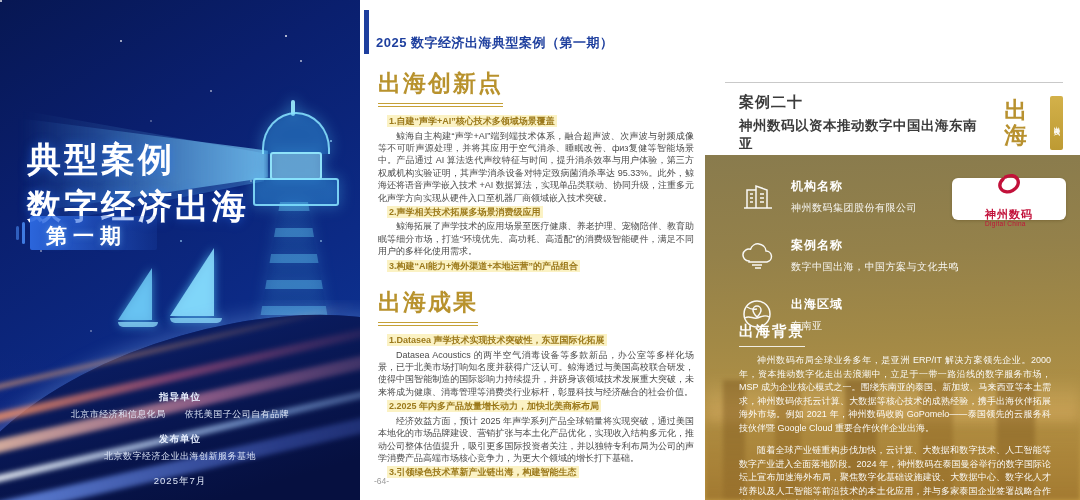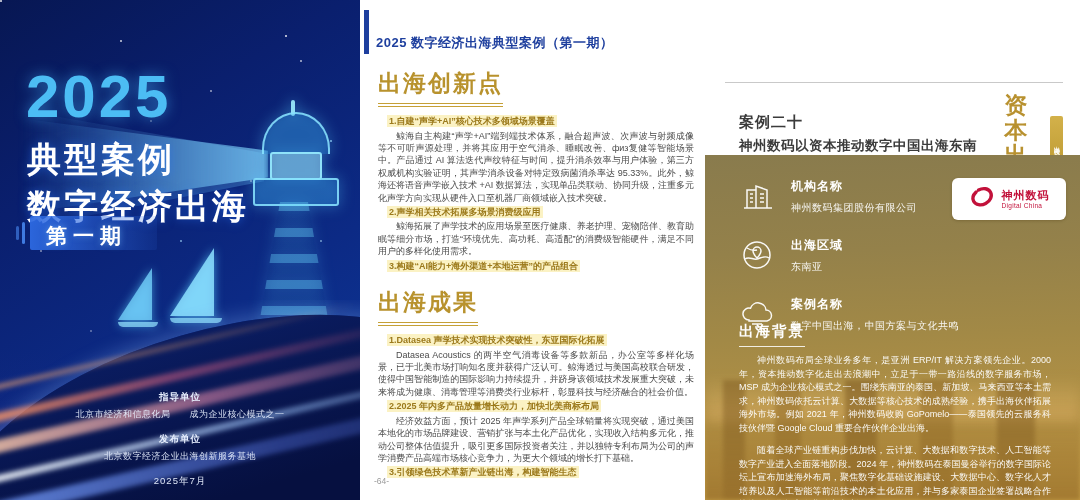--- a/index.html
+++ b/index.html
@@ -98,21 +98,21 @@
       linear-gradient(90deg,transparent 0 18px,rgba(120,84,28,.55) 18px 40px,transparent 40px 70px,rgba(133,94,30,.5) 70px 96px,transparent 96px 140px,rgba(120,84,28,.6) 140px 172px,transparent 172px 215px,rgba(133,94,30,.5) 215px 248px,transparent 248px 292px,rgba(120,84,28,.55) 292px 330px,transparent 330px);}
   .gold .haze{position:absolute;left:0;bottom:78px;width:100%;height:46px;filter:blur(6px);
     background:linear-gradient(to top,rgba(255,206,130,.38),transparent);}
   .info-rows{position:absolute;left:34px;top:178px;width:230px;}
   .info-row{display:flex;align-items:flex-start;margin-bottom:22px;}
   .info-ic{width:36px;height:36px;flex:0 0 36px;margin-right:16px;}
   .info-ic svg{width:36px;height:36px;stroke:#fff;fill:none;stroke-width:1.5;opacity:.95;}
   .info-label{font-size:12px;font-weight:bold;color:#fff;letter-spacing:1px;}
   .info-value{font-size:10px;color:rgba(255,255,255,.92);margin-top:6px;letter-spacing:.5px;}
   .logo-card{position:absolute;right:14px;top:178px;width:114px;height:42px;background:#fff;border-radius:6px;
-    display:flex;align-items:center;justify-content:center;gap:6px;box-shadow:0 1px 3px rgba(60,40,0,.25);}
+    display:flex;align-items:center;justify-content:center;gap:6px;box-shadow:0 1px 3px rgba(60,40,0,.25);flex-direction:column;}
   .logo-swirl svg{width:27px;height:27px;}
   .logo-cn{font-size:11px;font-weight:bold;color:#c2113a;letter-spacing:1px;line-height:1.1;}
   .logo-en{font-size:6.5px;color:#c2113a;letter-spacing:.3px;}
   .bg-sec{position:absolute;left:34px;top:322px;width:312px;}
   .bg-title{display:inline-block;font-size:14.5px;font-weight:bold;color:#fff;letter-spacing:2px;
     padding-bottom:5px;border-bottom:1.5px solid rgba(255,255,255,.85);}
   .bg-p{font-size:9px;color:rgba(255,255,255,.95);line-height:1.5;text-align:justify;text-indent:2em;margin-top:7px;}
 </style>
 </head>
 <body>
@@ -140,35 +140,34 @@
       </div>
     <div class="trails">
       <div class="trailglow"></div>
       <div class="road"></div>
       <div class="streak s5"></div>
         <div class="streak s1"></div>
         <div class="streak s2"></div>
       <div class="streak s3"></div>
         <div class="streak s4"></div>
     </div>
-    <div class="cover-year">2025</div>
     <div class="cover-title">
       <div>典型案例</div>
       <div>数字经济出海</div>
     </div>
     <div class="issue-wrap">
       <div class="issue-bars">
           <i></i>
           <i></i>
         </div>
       <div class="issue-box">第一期</div>
     </div>
     <div class="cover-footer">
       <div class="cf-label">指导单位</div>
-      <div class="cf-orgs">北京市经济和信息化局　　成为企业核心模式之一</div>
+      <div class="cf-orgs">北京市经济和信息化局　　依托美国子公司自有品牌</div>
       <div class="cf-label">发布单位</div>
       <div class="cf-orgs">北京数字经济企业出海创新服务基地</div>
       <div class="cf-date">2025年7月</div>
     </div>
   </div>
 
   <div class="page-mid">
     <div class="mid-head">
       <div class="bar"></div>
       <div class="txt">2025 数字经济出海典型案例（第一期）</div>
@@ -200,21 +199,20 @@
   </div>
 
   <div class="page-right">
     <div class="case-head">
       <div>
         <div class="case-no">案例二十</div>
         <div class="case-title">神州数码以资本推动数字中国出海东南亚</div>
       </div>
       <div class="badge-wrap">
         <div class="badge-big">
-          <div>资本</div>
           <div>出海</div>
         </div>
         <div class="ribbon">
             <span>出海模式</span>
           </div>
       </div>
     </div>
 
     <div class="gold">
       <div class="haze"></div>
@@ -230,40 +228,40 @@
             </svg>
         </div>
         <div>
           <div class="info-label">机构名称</div>
           <div class="info-value">神州数码集团股份有限公司</div>
         </div>
       </div>
       <div class="info-row">
         <div class="info-ic">
           <svg viewBox="0 0 36 36">
+              <path d="M10 24a6 6 0 1 1 1.5-11.8A8 8 0 0 1 27 14a5.5 5.5 0 0 1 1 10.9H10z"></path>
+              <path d="M13 28h10M16 31h6"></path>
+            </svg>
+        </div>
+        <div>
+          <div class="info-label">案例名称</div>
+          <div class="info-value">数字中国出海，中国方案与文化共鸣</div>
+        </div>
+      </div>
+      <div class="info-row">
+        <div class="info-ic">
+          <svg viewBox="0 0 36 36">
               <circle cx="18" cy="18" r="13"></circle>
               <path d="M6 22c4-3 8 1 12 0s8-4 12-1M8 11c3 2 6 3 10 2"></path>
               <path d="M18 10a4 4 0 0 1 4 4c0 3-4 7-4 7s-4-4-4-7a4 4 0 0 1 4-4z"></path>
             </svg>
         </div>
         <div>
           <div class="info-label">出海区域</div>
           <div class="info-value">东南亚</div>
-        </div>
-      </div>
-      <div class="info-row">
-        <div class="info-ic">
-          <svg viewBox="0 0 36 36">
-              <path d="M10 24a6 6 0 1 1 1.5-11.8A8 8 0 0 1 27 14a5.5 5.5 0 0 1 1 10.9H10z"></path>
-              <path d="M13 28h10M16 31h6"></path>
-            </svg>
-        </div>
-        <div>
-          <div class="info-label">案例名称</div>
-          <div class="info-value">数字中国出海，中国方案与文化共鸣</div>
         </div>
       </div>
     </div>
 
     <div class="logo-card">
       <div class="logo-swirl">
         <svg viewBox="0 0 24 24">
             <path d="M12 4.5c4.8 0 8.5 2.9 8.5 6.7s-3.7 6.8-8.5 6.8-8.5-3-8.5-6.8c0-2.8 2.3-5.2 5.8-6.2" fill="none" stroke="#c2113a" stroke-width="3" stroke-linecap="round" transform="rotate(-28 12 12)"></path>
           </svg>
       </div>

